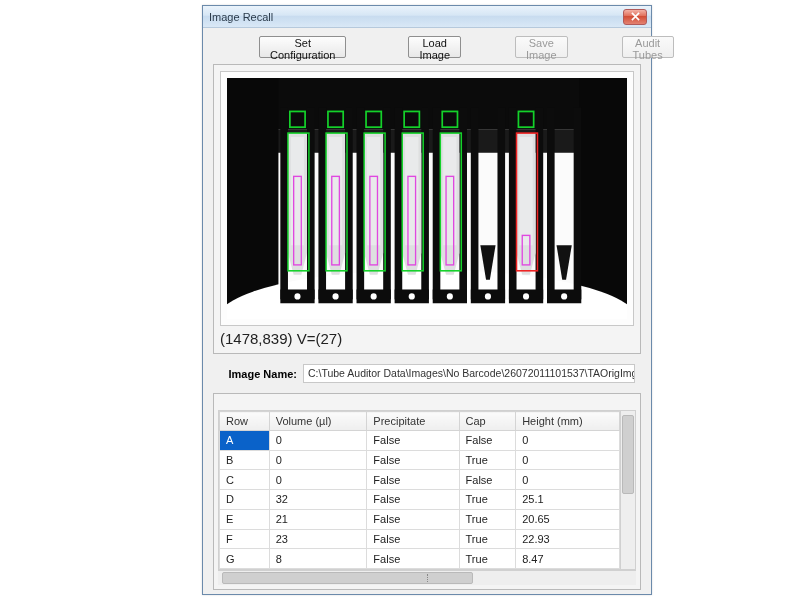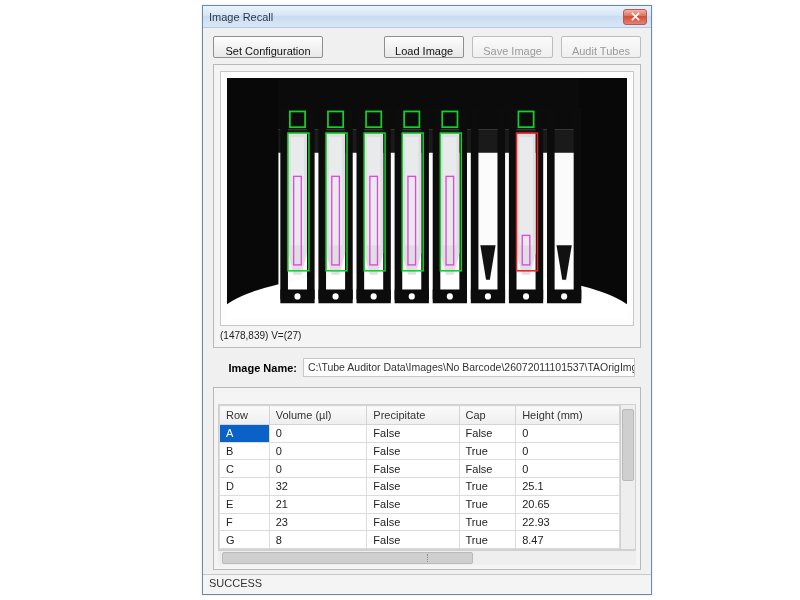--- a/index.html
+++ b/index.html
@@ -31,38 +31,38 @@
   }
   .close-btn svg { width: 9px; height: 9px; }
   .close-btn path { stroke: #fff; stroke-width: 1.8; fill:none; }
 
   .body { padding: 8px 10px 4px; display:flex; flex-direction:column; gap:6px; flex:1; min-height:0; }
 
   .btnrow { display:flex; gap:8px; }
   .btn {
     height: 22px; font-size: 11px; border:1px solid #8f8f8f;
     background: linear-gradient(#fdfdfd,#e8e8e8);
-    border-radius: 2px; padding: 8px 10px; color:#111; cursor:pointer;
+    border-radius: 2px; padding: 0 10px; color:#111; cursor:pointer;margin-left:46px;
   }
   .btn.wide { width: 110px; }
   .btn.disabled { color:#9a9a9a; border-color:#bdbdbd; background:linear-gradient(#fafafa,#efefef); cursor:default;}
   .spacer { flex:1; }
 
   .imgpanel {
     border: 1px solid #b9b9b9; padding: 6px; background:#f4f4f4;
     display:flex; flex-direction:column;
   }
   .imginner {
     height: 255px; border:1px solid #c8c8c8; background:#fdfdfd;
     position:relative; overflow:hidden;
   }
   .imgscene { position:absolute; inset:6px; }
   .imgscene svg { width:100%; height:100%; display:block; }
 
-  .coords { font-size: 10px; color:#222; margin-top:4px; }
+  .coords { font-size: 15px; color:#222; margin-top:4px; }
 
   .namerow { display:flex; align-items:center; gap:6px; margin: 4px 6px 4px; font-size:11px;}
   .namerow .lbl { font-weight:bold; width:78px; text-align:right; }
   .namerow .path {
     flex:1; border:1px solid #c8c8c8; background:#fff;
     height:19px; line-height:17px; padding:0 4px; overflow:hidden; white-space:nowrap;
     font-size:10.5px; color:#333;
   }
 
   .tablewrap {
@@ -281,17 +281,14 @@
             <div class="vthumb"></div>
           </div>
         </div>
         <div class="hscroll">
           <div class="hthumb"></div>
           <div class="mark"></div>
         </div>
       </div>
     </div>
 
-    <div class="statusbar">
-      <span>SUCCESS</span>
-    </div>
   </div>
 </div>
 
 </body></html>

